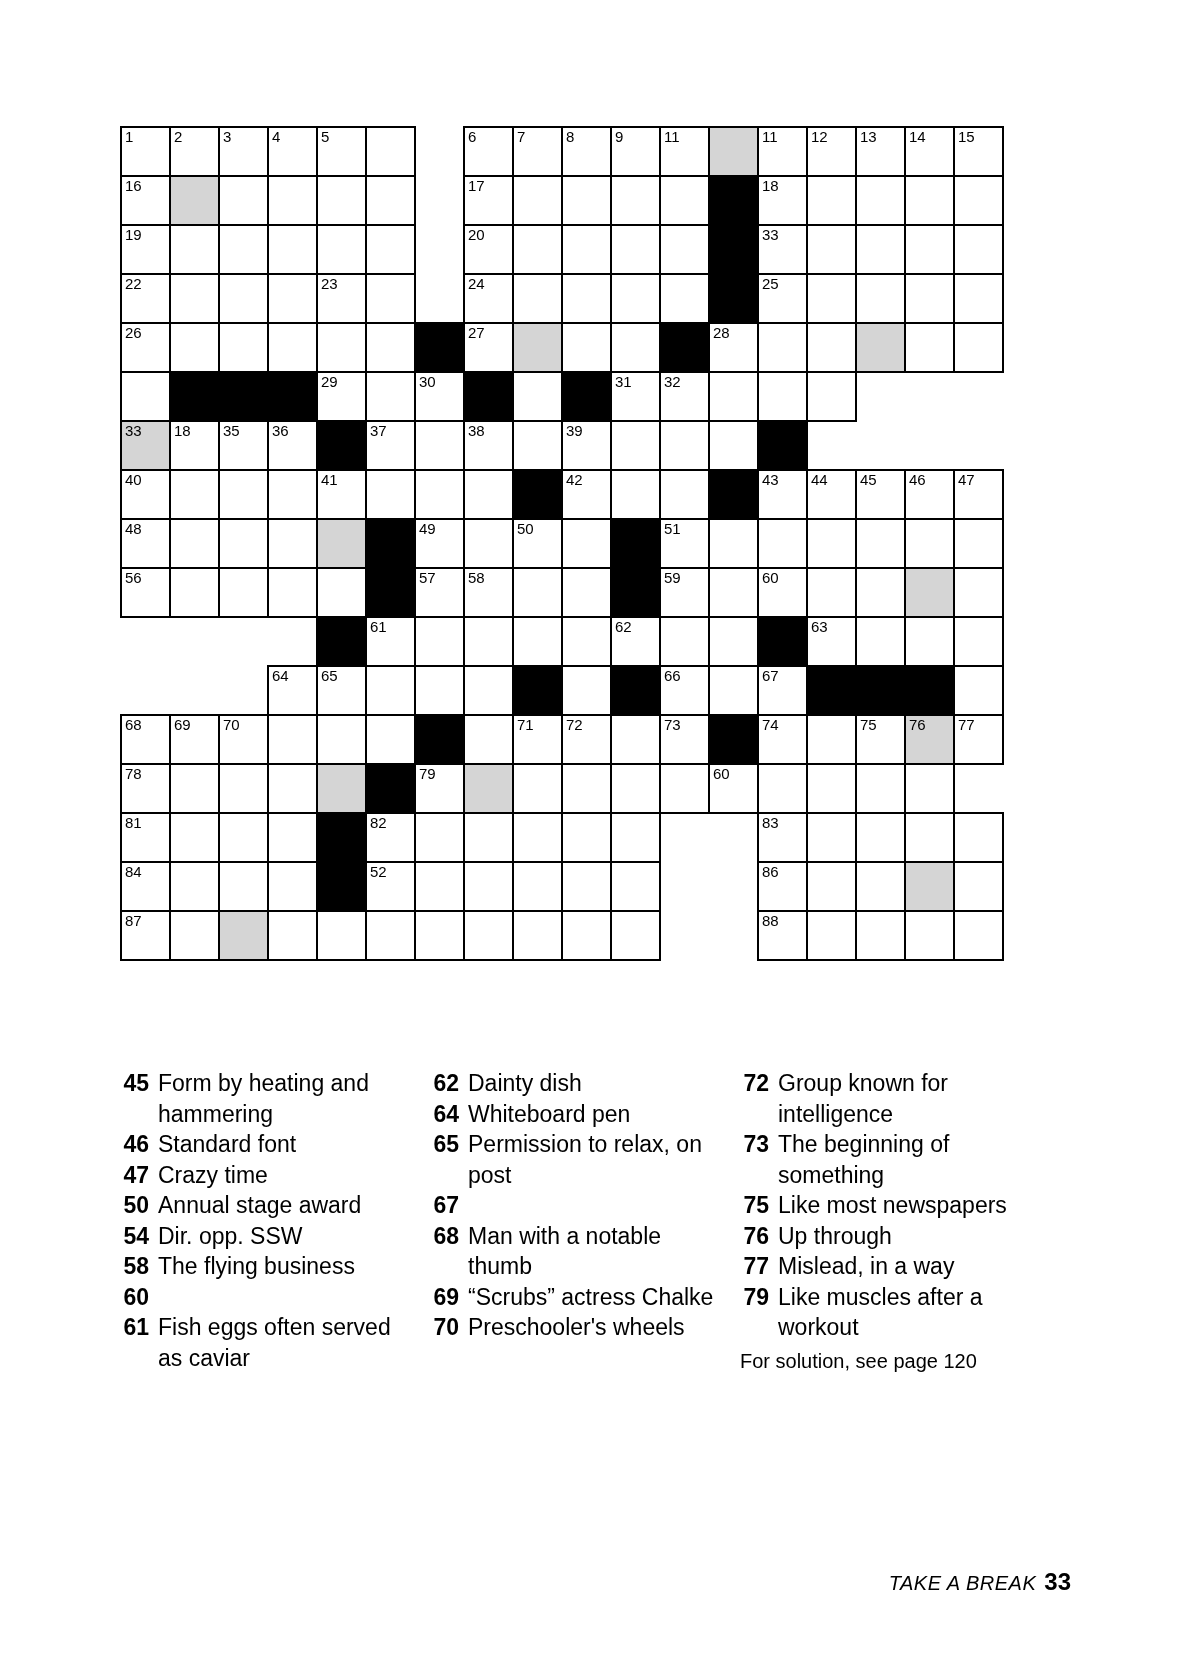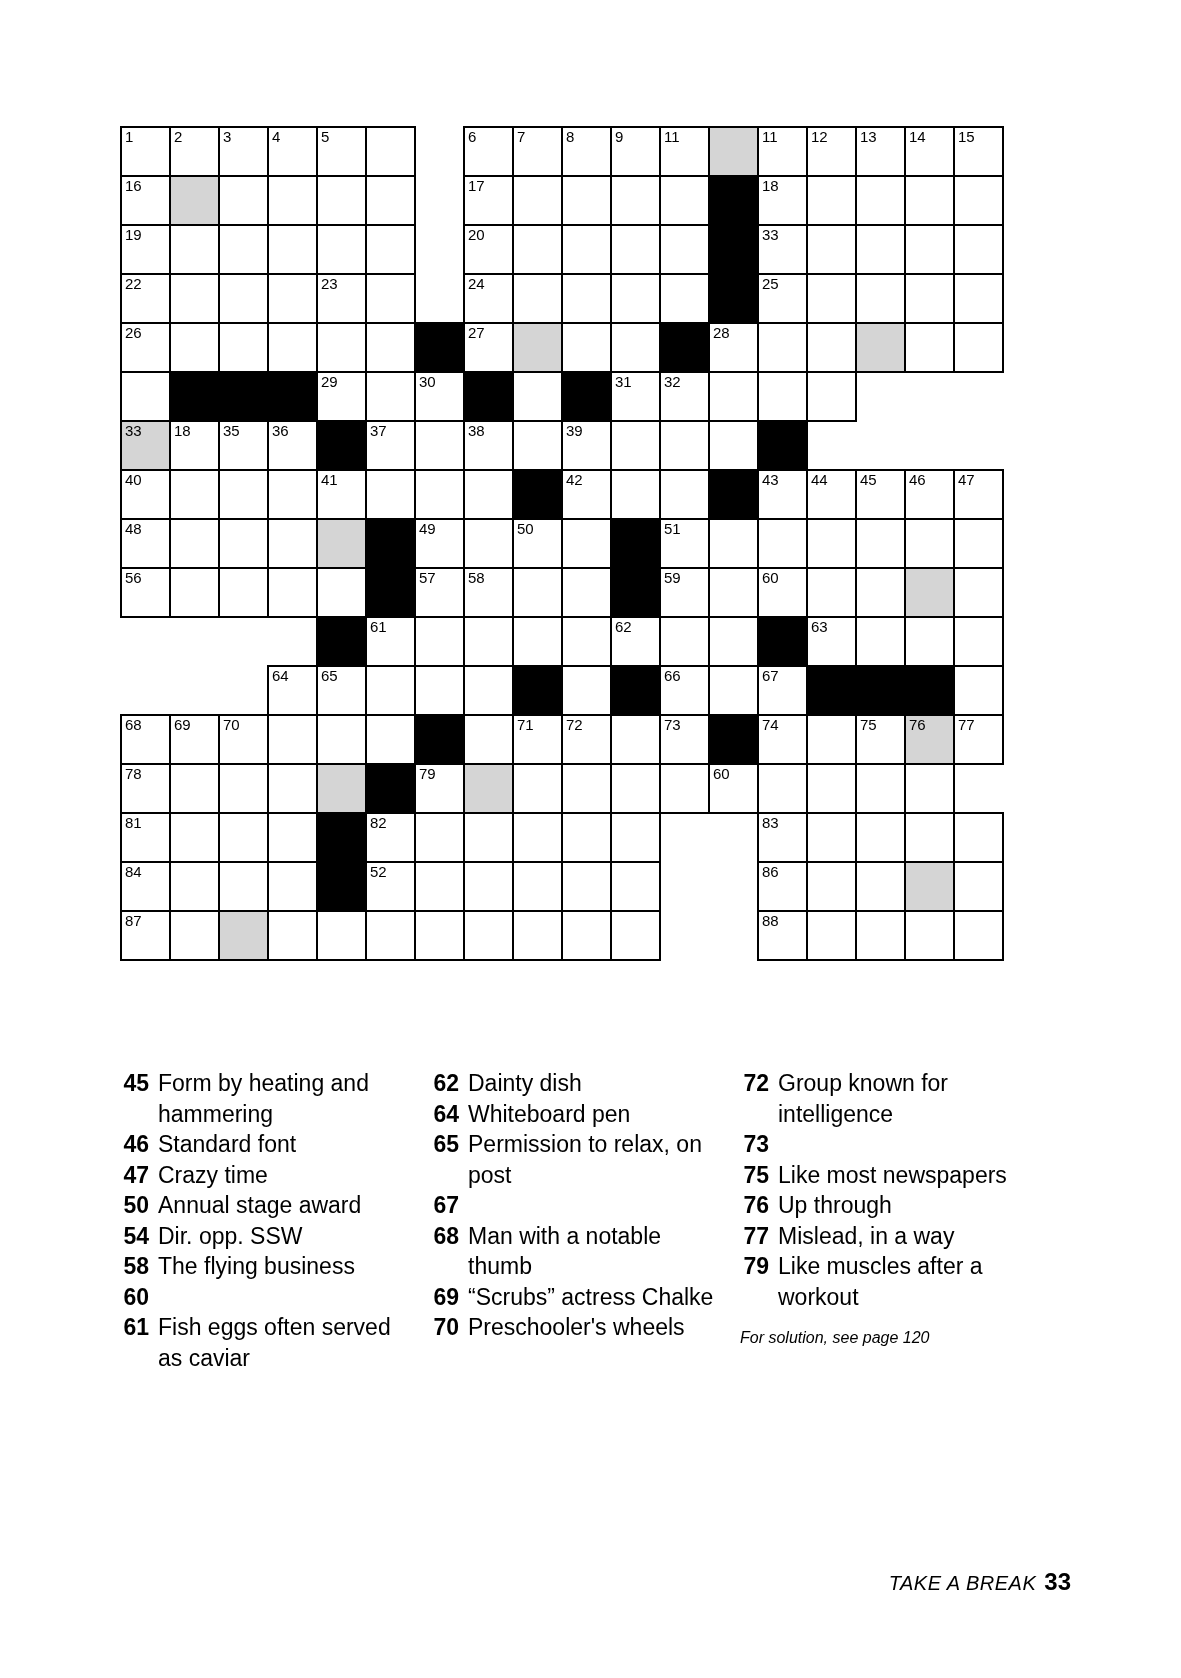--- a/index.html
+++ b/index.html
@@ -73,24 +73,23 @@
     min-width:38px;
     text-align:right;
     padding-right:9px;
     box-sizing:border-box;
     flex:0 0 auto;
   }
   .clue .t{
     flex:1 1 auto;
   }
   .solution-note{
-    font-style:italic;
-    font-size:16px;
+    font-size:20px;
     line-height:28px;
-    margin-top:12px;
+    margin-top:4px;
   }
   #footer{
     position:absolute;
     right:110px;
     bottom:82px;
     font-size:20px;
     font-style:italic;
     letter-spacing:0.5px;
   }
   #footer .pg{
@@ -682,20 +681,21 @@
         <span class="t">Preschooler's wheels</span>
       </div>
     </div>
   <div class="clue-col" id="clue-col-3">
       <div class="clue">
         <span class="n">72</span>
         <span class="t">Group known for intelligence</span>
       </div>
       <div class="clue">
         <span class="n">73</span>
+        <span class="t">The beginning of something</span>
       </div>
       <div class="clue">
         <span class="n">75</span>
         <span class="t">Like most newspapers</span>
       </div>
       <div class="clue">
         <span class="n">76</span>
         <span class="t">Up through</span>
       </div>
       <div class="clue">

